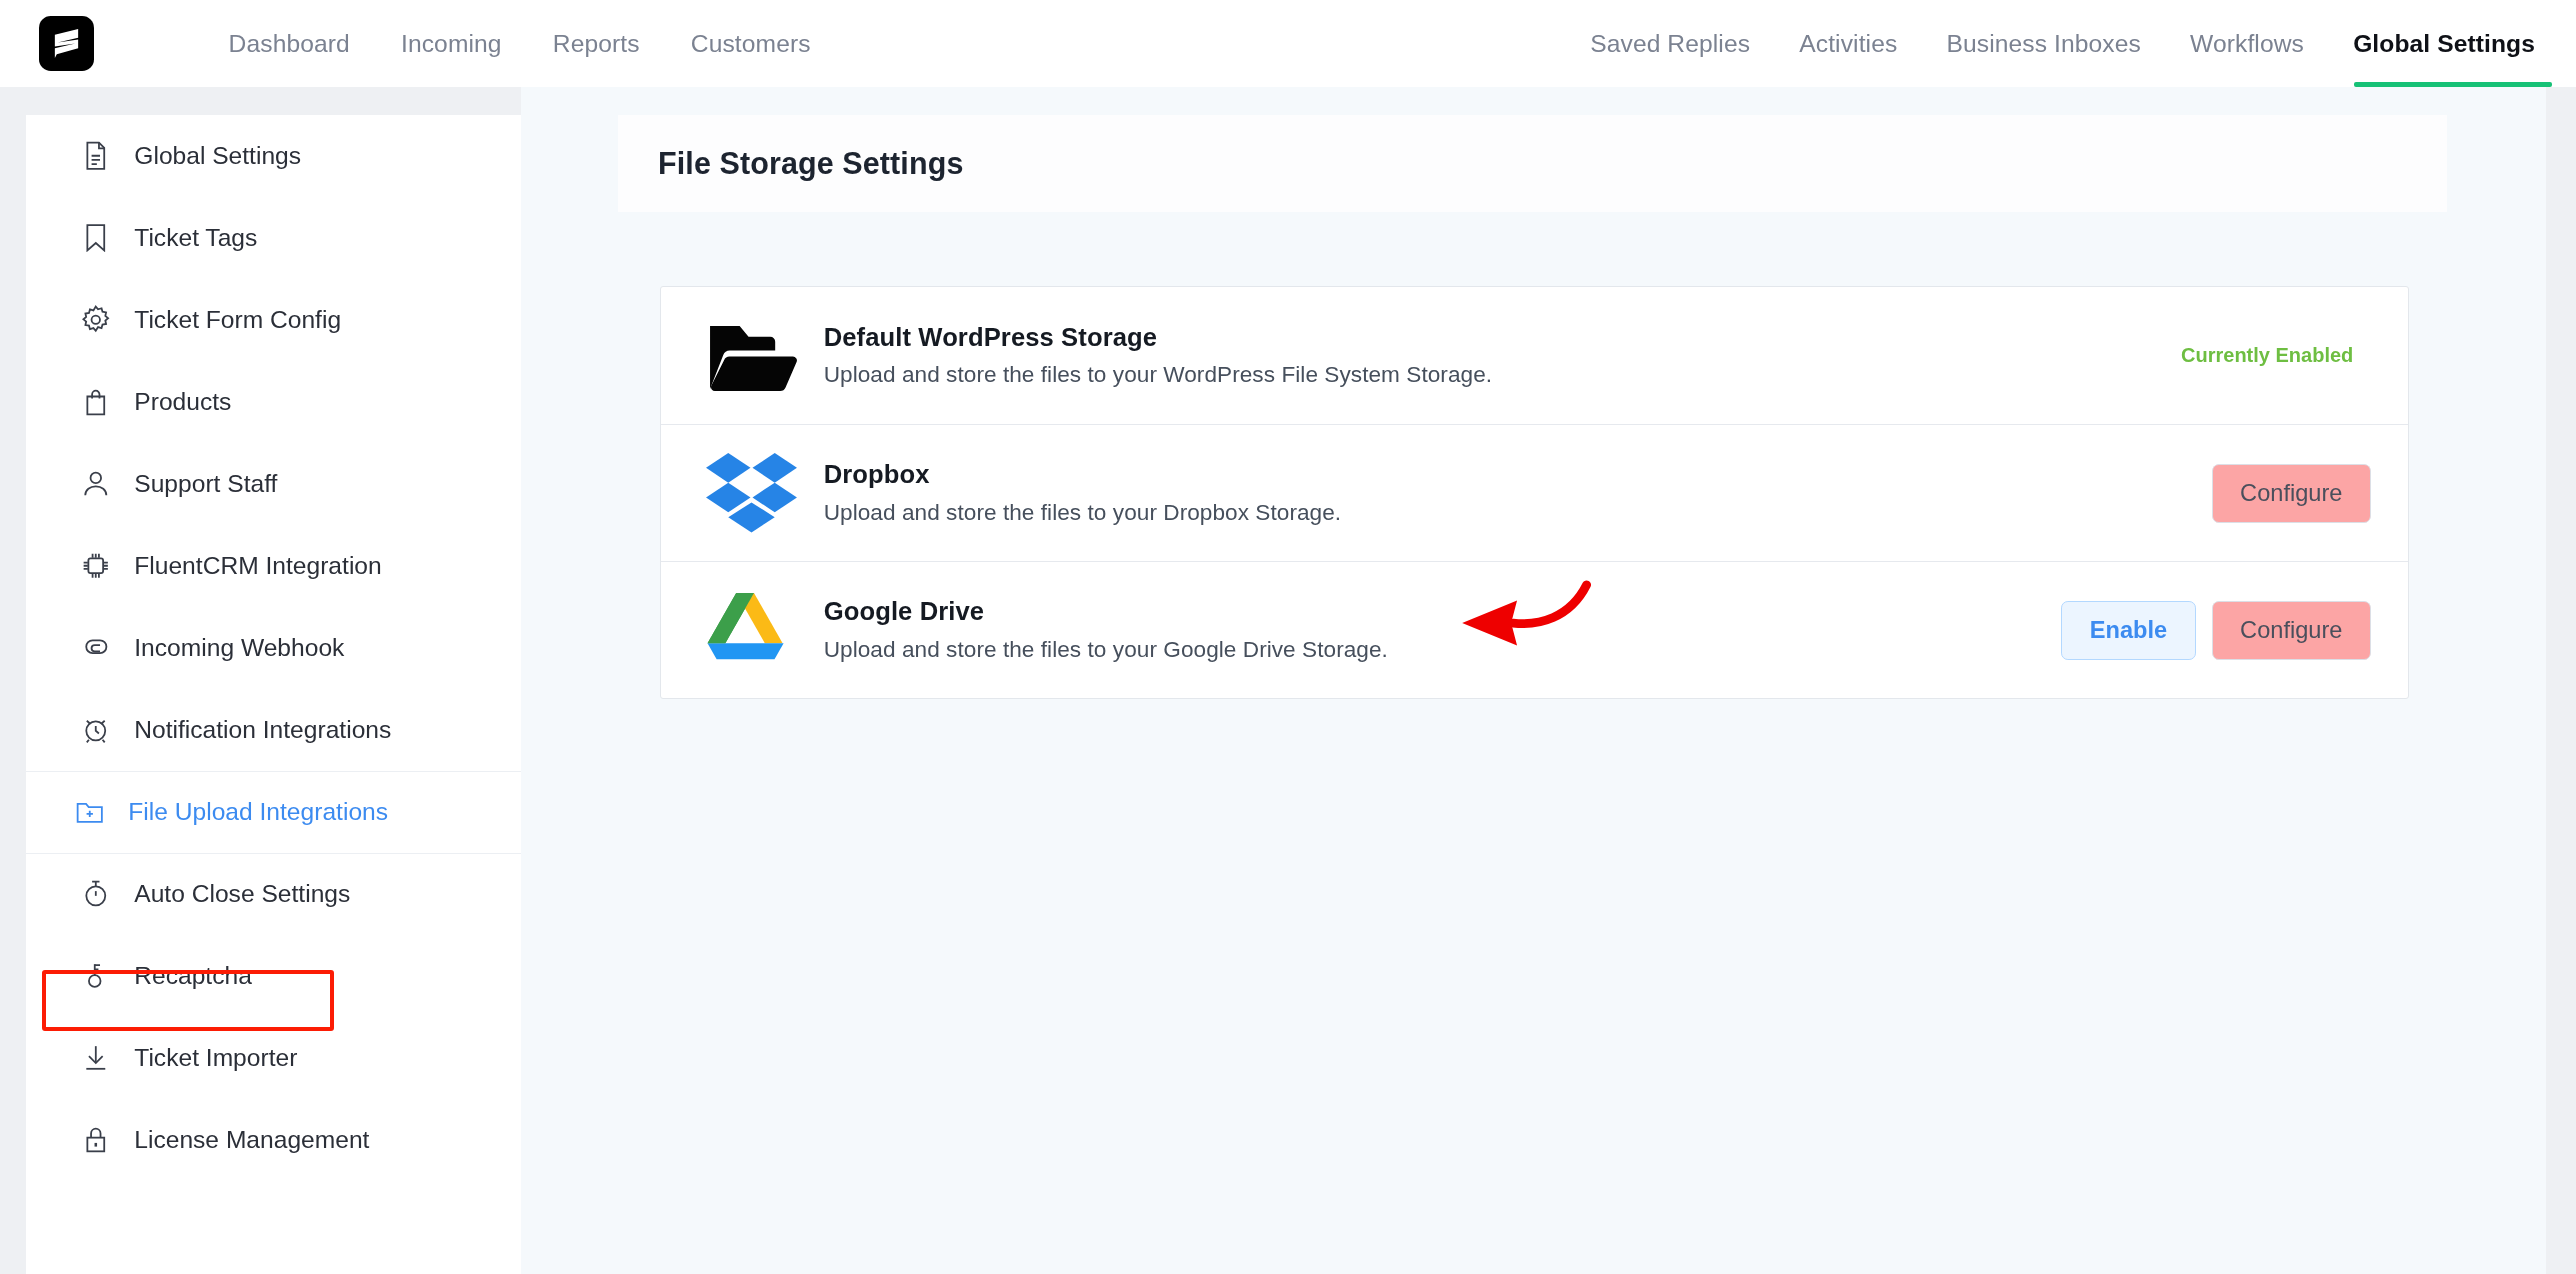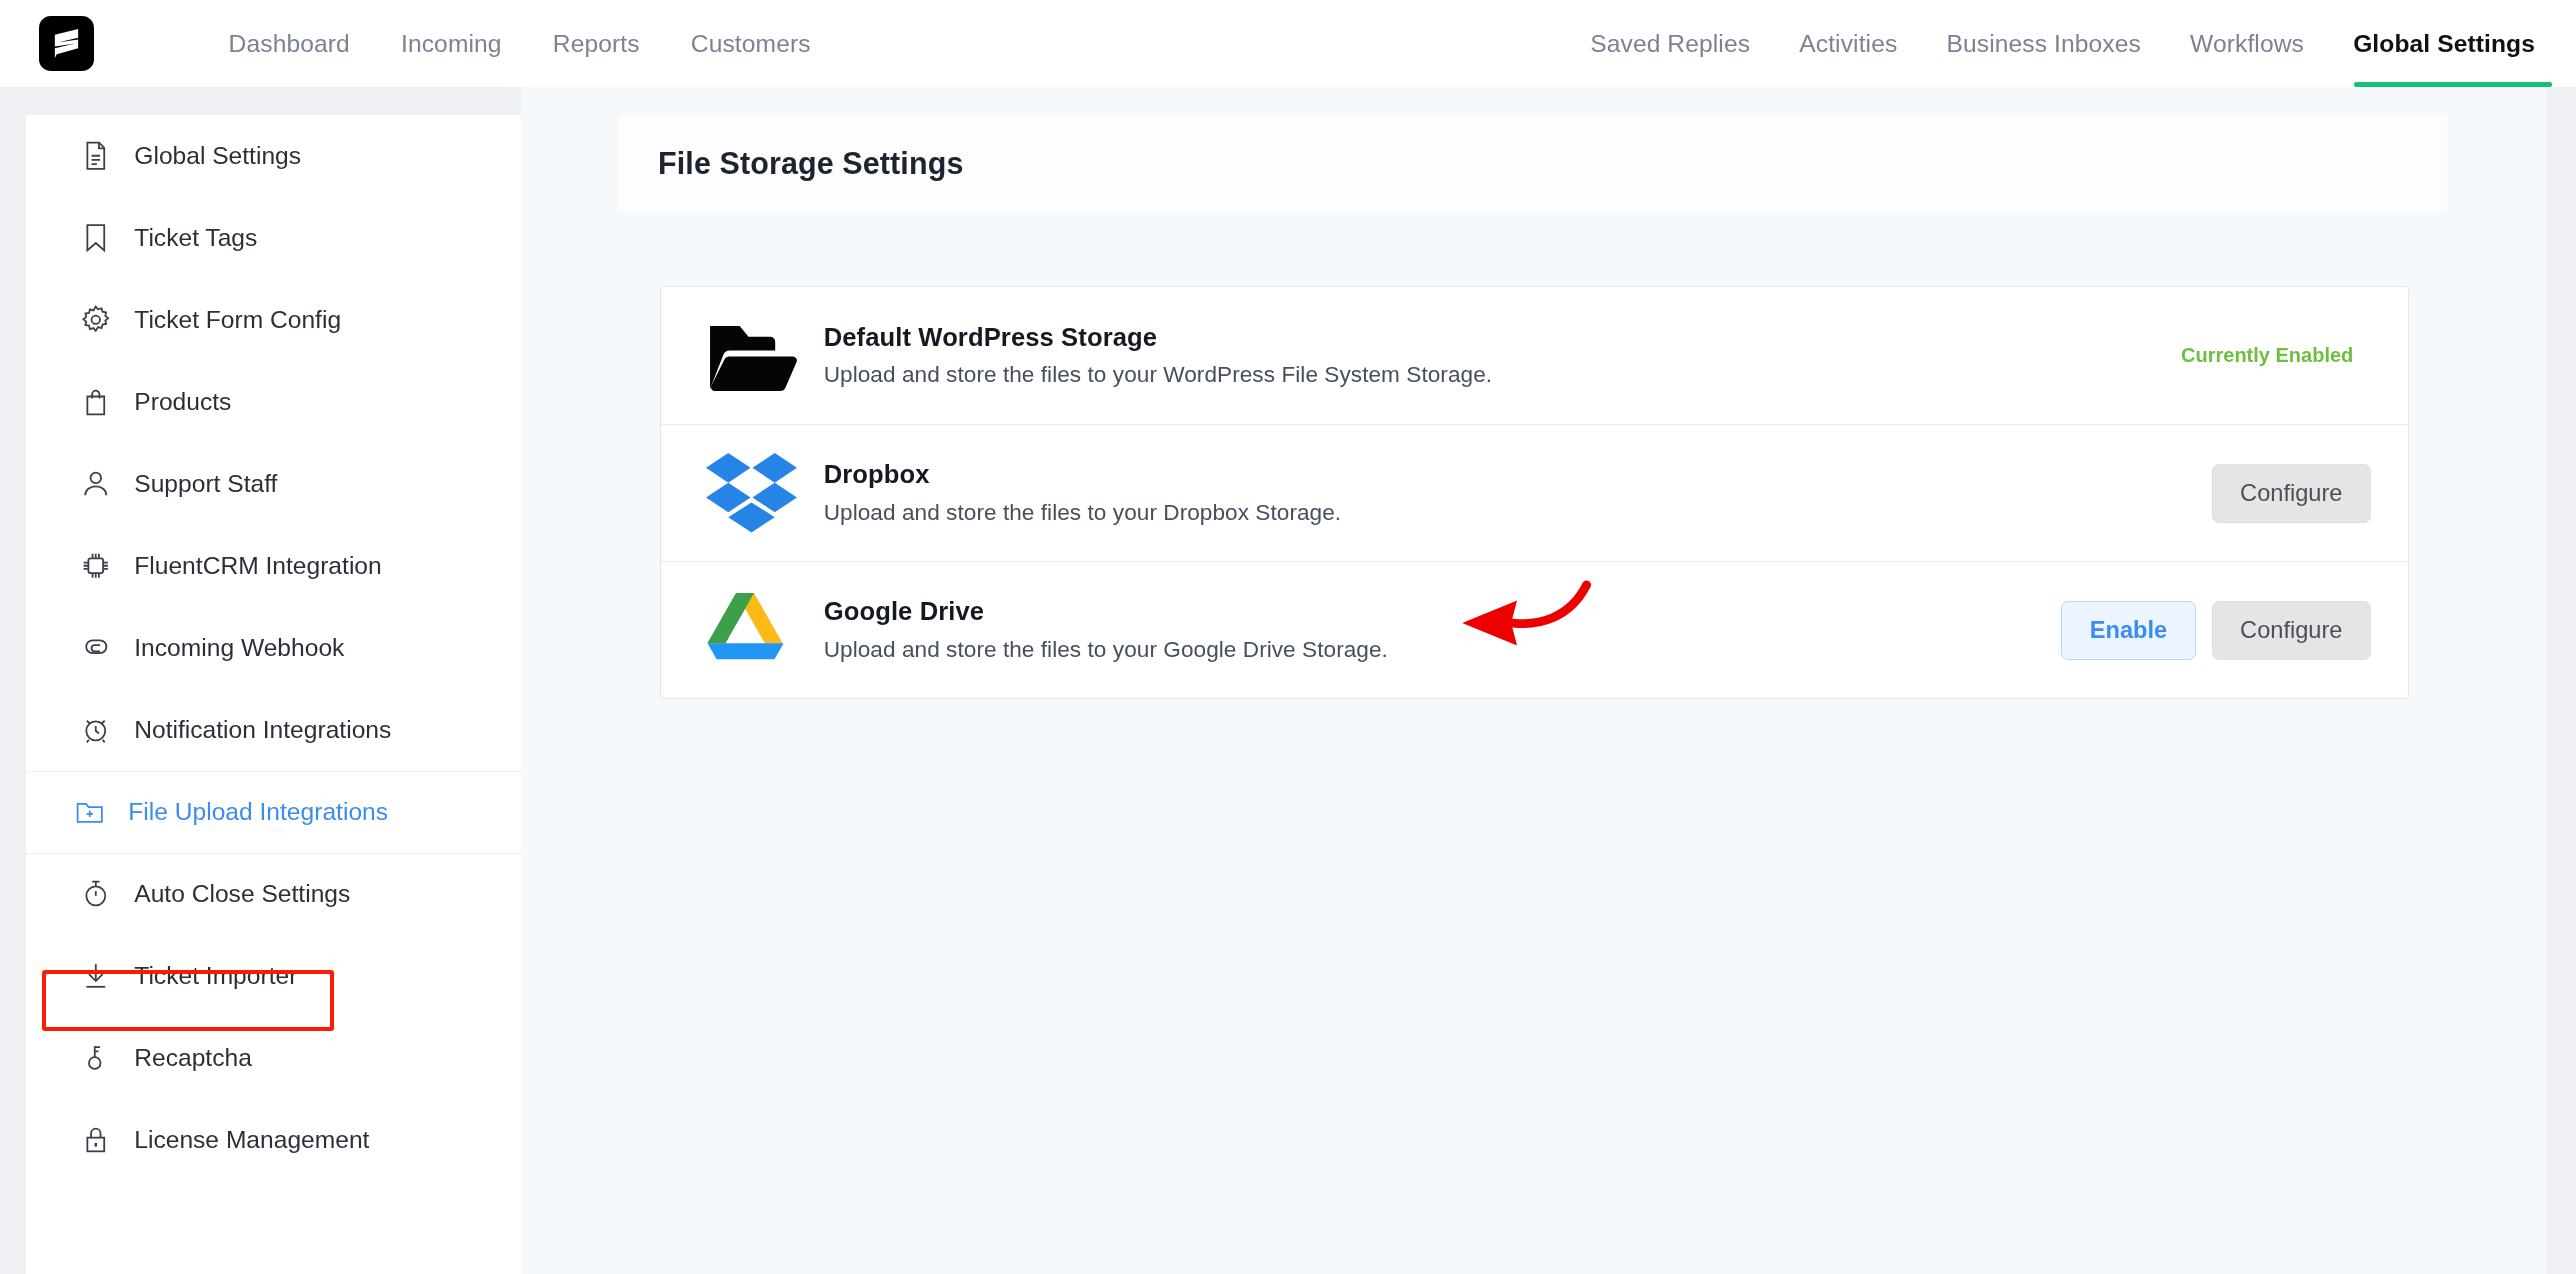--- a/index.html
+++ b/index.html
@@ -138,21 +138,21 @@
     padding-right: 17.7px;
   }
   .btn {
     font-family: "Liberation Sans", sans-serif;
     font-size: 23.6px;
     padding: 0 27.6px;
     height: 59px;
     display: flex; align-items: center; justify-content: center;
     border-radius: 6.9px;
     border: 1px solid #dcdfe6;
-    background: #e5e5e5;
+    background: #fca5a5;
     color: #4a4f5c;
     white-space: nowrap;
     cursor: pointer;
   }
   .btn-enable {
     background: #ecf5ff;
     border-color: #b3d8ff;
     color: #3c8bf0;
     font-weight: 700;
   }
@@ -294,38 +294,38 @@
           <circle cx="13" cy="16" r="9"></circle>
           <path d="M13 11.5V16"></path>
           <path d="M9.5 2.5h7M13 2.5v4.5"></path>
         </svg>
       </span>
       <span>Auto Close Settings</span>
     </div>
 
     <div class="side-item">
       <span class="s-ico">
+        <svg width="23.6" height="29.5" viewBox="0 0 22 28" fill="none" stroke="#3a3f4a" stroke-width="1.7">
+          <circle cx="10" cy="19" r="5.5"></circle>
+          <path d="M10 13.5V3"></path>
+            <path d="M10 4h5M10 8h3.5"></path>
+        </svg>
+      </span>
+      <span>Recaptcha</span>
+    </div>
+
+    <div class="side-item">
+      <span class="s-ico">
         <svg width="27.6" height="29.5" viewBox="0 0 26 28" fill="none" stroke="#3a3f4a" stroke-width="1.7">
           <path d="M13 3v15"></path>
             <path d="M6.5 12.5L13 19l6.5-6.5"></path>
           <path d="M4 24.5h18"></path>
         </svg>
       </span>
       <span>Ticket Importer</span>
-    </div>
-
-    <div class="side-item">
-      <span class="s-ico">
-        <svg width="23.6" height="29.5" viewBox="0 0 22 28" fill="none" stroke="#3a3f4a" stroke-width="1.7">
-          <circle cx="10" cy="19" r="5.5"></circle>
-          <path d="M10 13.5V3"></path>
-            <path d="M10 4h5M10 8h3.5"></path>
-        </svg>
-      </span>
-      <span>Recaptcha</span>
     </div>
 
     <div class="side-item">
       <span class="s-ico">
         <svg width="25.6" height="29.5" viewBox="0 0 24 28" fill="none" stroke="#3a3f4a" stroke-width="1.7">
           <rect x="4" y="12" width="16" height="13"></rect>
           <path d="M7.5 12V8a4.5 4.5 0 0 1 9 0v4"></path>
           <path d="M12 17v3.5" stroke-width="2.4"></path>
         </svg>
       </span>

